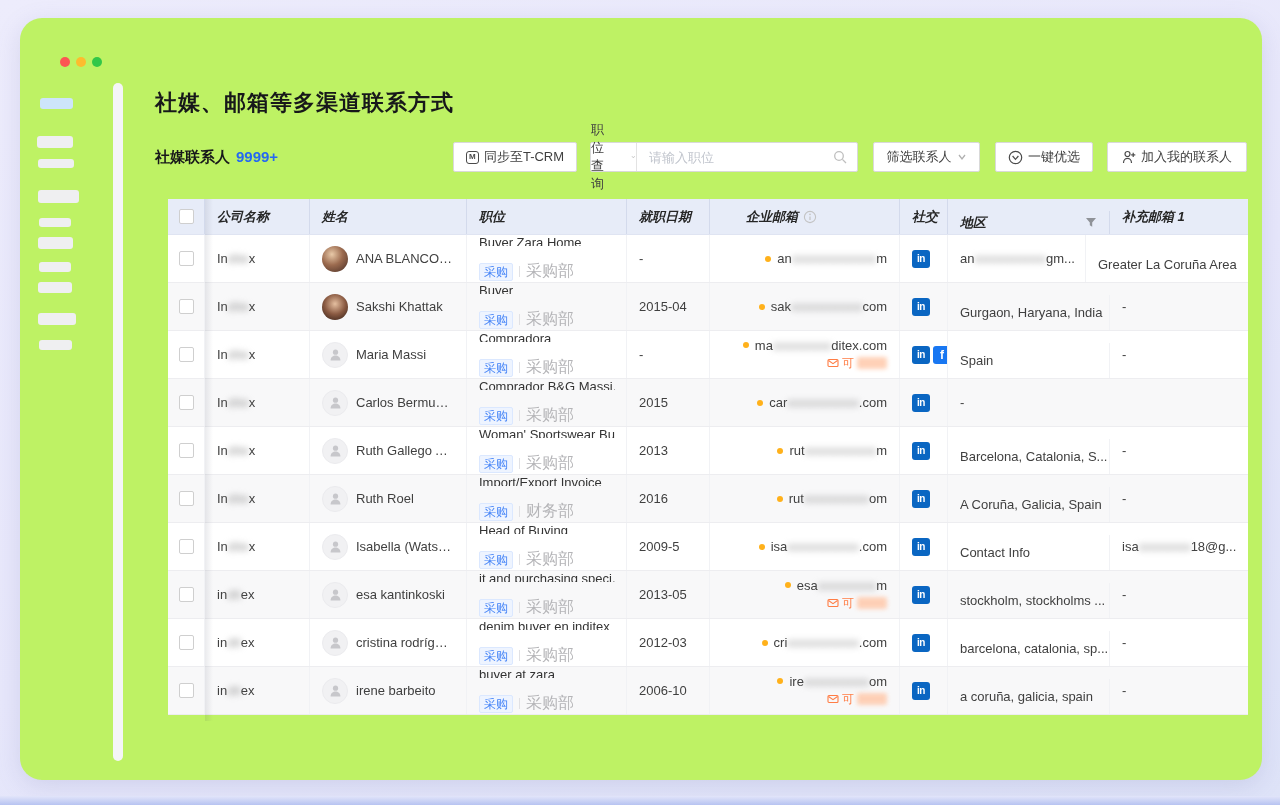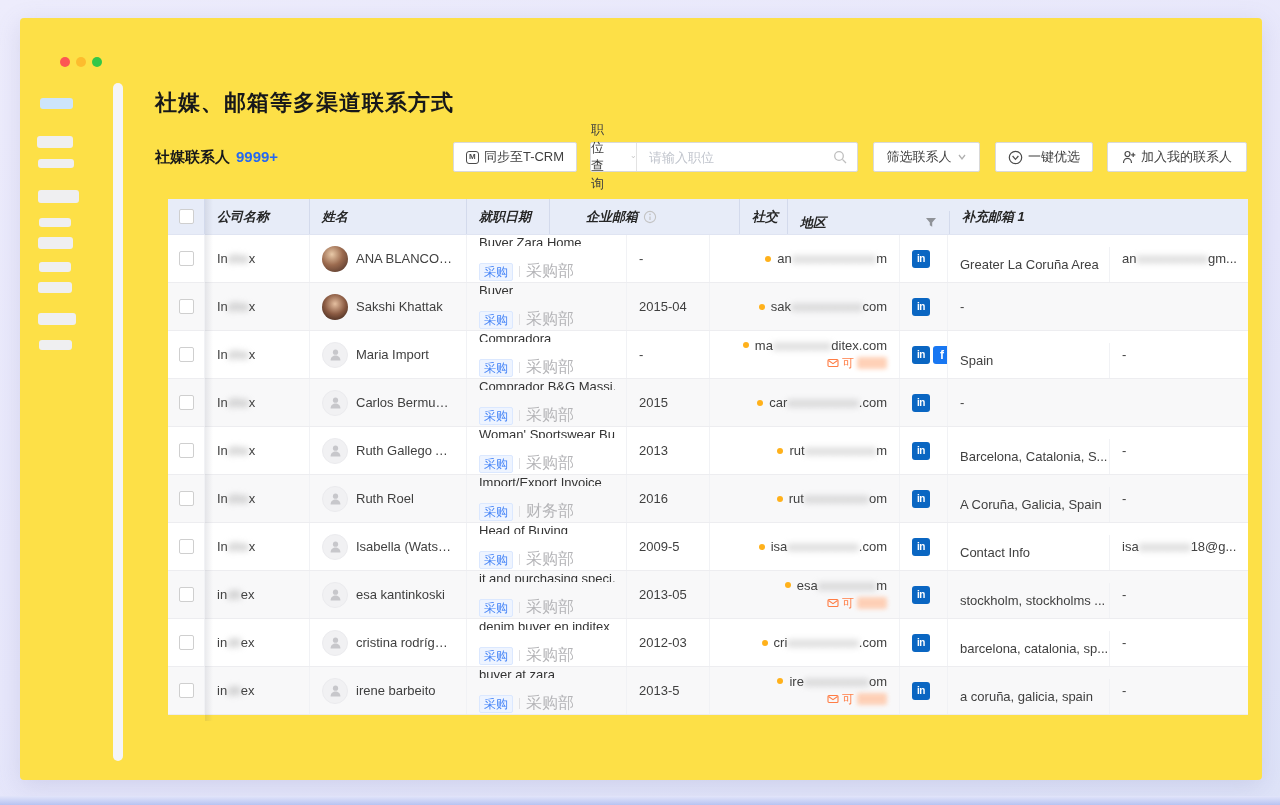--- a/index.html
+++ b/index.html
@@ -6,21 +6,21 @@
   html,body { width:1280px; height:805px; overflow:hidden; }
   body {
     font-family:"Liberation Sans","DejaVu Sans",sans-serif;
     background:linear-gradient(160deg,#edecfc 0%,#e7e7fb 55%,#dee3f8 100%);
     position:relative;
   }
   .bottom-edge{position:absolute;left:0;right:0;bottom:0;height:9px;
     background:linear-gradient(#e2e5fa,#b7c3f1);}
   
   .window{position:absolute;left:20px;top:18px;width:1242px;height:762px;
-    background:#fde047;border-radius:4px;box-shadow:0 6px 24px rgba(110,110,170,.18);}
+    background:#bef264;border-radius:22px;box-shadow:0 6px 24px rgba(110,110,170,.18);}
   .dots{position:absolute;left:40px;top:39px;display:flex;gap:6px;}
   .dot-tl{width:10px;height:10px;border-radius:50%;}
   
   .skel{position:absolute;border-radius:3px;background:#efeff1;}
   .skel.blue{background:#cde5fb;}
   .side-divider{position:absolute;left:93px;top:65px;width:10px;height:678px;
     background:#f5f5f7;border-radius:5px;}
   
   .page-title{position:absolute;left:135px;top:70px;font-size:22px;font-weight:700;
     color:#17181a;letter-spacing:1px;}
@@ -179,20 +179,21 @@
   </div>
 
   <div class="table">
     <div class="fixed-shadow"></div>
     <div class="thead">
       <div class="th c0">
           <span class="checkbox"></span>
         </div>
       <div class="th c1">公司名称</div>
       <div class="th c2">姓名</div>
+      <div class="th c3">职位</div>
       <div class="th c4">就职日期</div>
       <div class="th c5">
         <span class="hdr-label">
             <span>企业邮箱</span>
         <svg width="14" height="14" viewBox="0 0 14 14">
               <circle cx="7" cy="7" r="5.6" stroke="#c3c3c3" stroke-width="1.1" fill="none"></circle>
               <circle cx="7" cy="4.4" r=".8" fill="#c3c3c3"></circle>
               <line x1="7" y1="6.4" x2="7" y2="10" stroke="#c3c3c3" stroke-width="1.2"></line>
             </svg>
           </span>
@@ -234,25 +235,25 @@
       <span class="edot"></span>
       <span class="etext"><span><span>an</span><span class="blur">xxxxxxxxxxxxx</span><span>m</span></span></span>
     </span>
 
   </div>
   <div class="td c6">
             <span class="socwrap">
               <span class="sbadge li">in</span>
             </span>
           </div>
+  <div class="td c8">
+            <span><span>an</span><span class="blur">xxxxxxxxxxx</span><span>gm...</span></span>
+          </div>
   <div class="td c7">
             <span>Greater La Coruña Area</span>
-          </div>
-  <div class="td c8">
-            <span><span>an</span><span class="blur">xxxxxxxxxxx</span><span>gm...</span></span>
           </div>
 </div>
 <div class="trow alt">
   <div class="td c0">
             <span class="checkbox"></span>
           </div>
   <div class="td c1">
             <span><span>In</span><span class="blur">dite</span><span>x</span></span>
           </div>
   <div class="td c2">
@@ -275,39 +276,42 @@
       <span class="edot"></span>
       <span class="etext"><span><span>sak</span><span class="blur">xxxxxxxxxxx</span><span>com</span></span></span>
     </span>
 
   </div>
   <div class="td c6">
             <span class="socwrap">
               <span class="sbadge li">in</span>
             </span>
           </div>
+  <div class="td c7">
+            <span>Gurgaon, Haryana, India</span>
+          </div>
   <div class="td c8">
             <span>-</span>
           </div>
 </div>
 <div class="trow">
   <div class="td c0">
             <span class="checkbox"></span>
           </div>
   <div class="td c1">
             <span><span>In</span><span class="blur">dite</span><span>x</span></span>
           </div>
   <div class="td c2">
     <span class="avatar ph">
               <svg width="15" height="15" viewBox="0 0 15 15">
   <circle cx="7.5" cy="5.2" r="2.6" fill="#c7c7cb"></circle>
   <path d="M2.6,13.4 c0,-3.4 2.6,-4.9 4.9,-4.9 s4.9,1.5 4.9,4.9 z" fill="#c7c7cb"></path>
               </svg>
             </span>
-    <span class="nm">Maria Import</span>
+    <span class="nm">Maria Massi</span>
   </div>
   <div class="td c3">
     <span class="pos-title">Compradora</span>
     <span class="pos-sub">
       <span class="tag">采购</span>
       <span class="vbar"></span>
       <span class="dept">采购部</span>
     </span>
   </div>
   <div class="td c4">
@@ -638,21 +642,21 @@
   </div>
   <div class="td c3">
     <span class="pos-title">buyer at zara</span>
     <span class="pos-sub">
       <span class="tag">采购</span>
       <span class="vbar"></span>
       <span class="dept">采购部</span>
     </span>
   </div>
   <div class="td c4">
-            <span>2013-5</span>
+            <span>2006-10</span>
           </div>
   <div class="td c5">
     <span class="eline">
       <span class="edot"></span>
       <span class="etext"><span><span>ire</span><span class="blur">xxxxxxxxxx</span><span>om</span></span></span>
     </span>
     <span class="deliv">
               <svg width="12" height="10" viewBox="0 0 12 10">
   <rect x="1" y="1.5" width="10" height="7" rx="1" stroke="#ff7d45" stroke-width="1.1" fill="none"></rect>
   <polyline points="1.5,2.5 6,5.6 10.5,2.5" stroke="#ff7d45" stroke-width="1.1" fill="none"></polyline>

